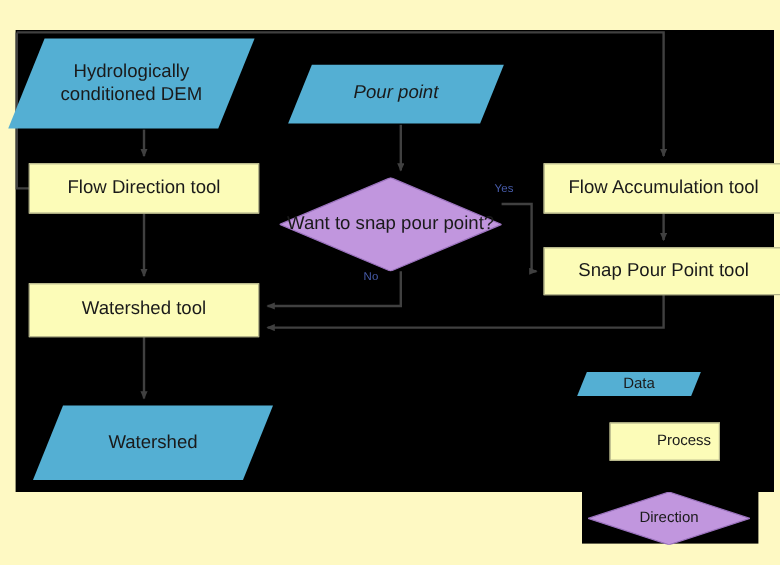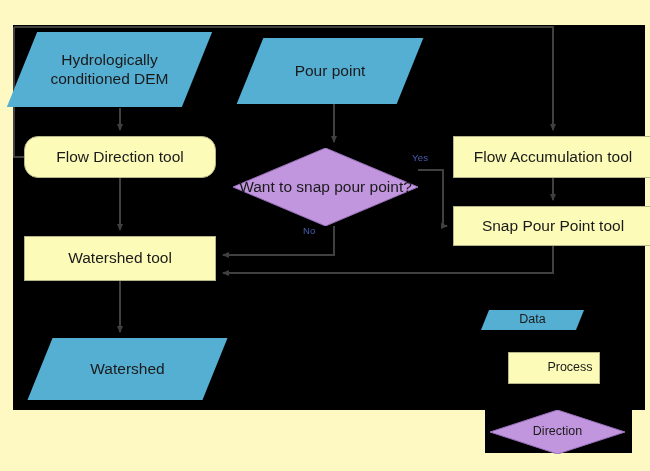--- a/index.html
+++ b/index.html
@@ -111,22 +111,22 @@
     position: absolute;
     font-size: 9.5px;
     color: #4a5fb0;
     letter-spacing: 0.2px;
   }
   .legend-label {
     font-size: 12.5px;
   }
   
   #dem-data       { left: 22px;  top: 32px;  width: 175px; height: 75px; }
-  #pour-data      { left: 250px; top: 38px;  width: 160px; height: 66px; }
-  #flow-dir       { left: 24px;  top: 136px; width: 192px; height: 42px; border-radius: 14px; }
+  #pour-data      { left: 250px; top: 54px;  width: 160px; height: 49px; font-style: italic; }
+  #flow-dir       { left: 24px;  top: 136px; width: 192px; height: 42px; }
   #watershed-tool { left: 24px;  top: 236px; width: 192px; height: 45px; }
   #watershed-data { left: 40px;  top: 338px; width: 175px; height: 62px; }
   #flow-accum     { left: 453px; top: 136px; width: 200px; height: 42px; }
   #snap-pour      { left: 453px; top: 206px; width: 200px; height: 40px; }
   #decision-node  { left: 233px; top: 148px; width: 185px; height: 78px; }
   #legend-data    { left: 485px; top: 310px; width: 95px;  height: 20px; }
   #legend-process { left: 508px; top: 352px; width: 92px;  height: 32px; border: 1px solid #b5b58a; padding-left: 32px; }
   #legend-decision{ left: 490px; top: 410px; width: 135px; height: 44px; }
 </style>
 </head>

